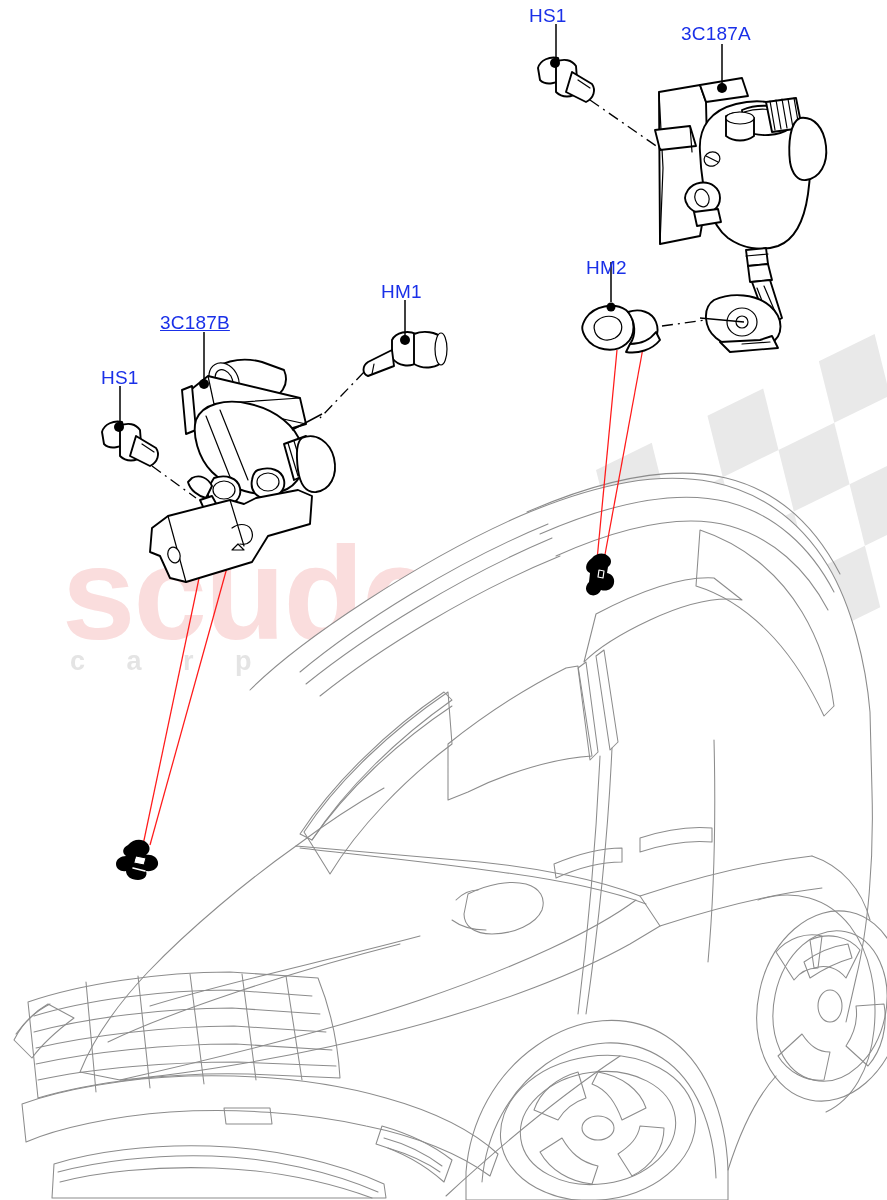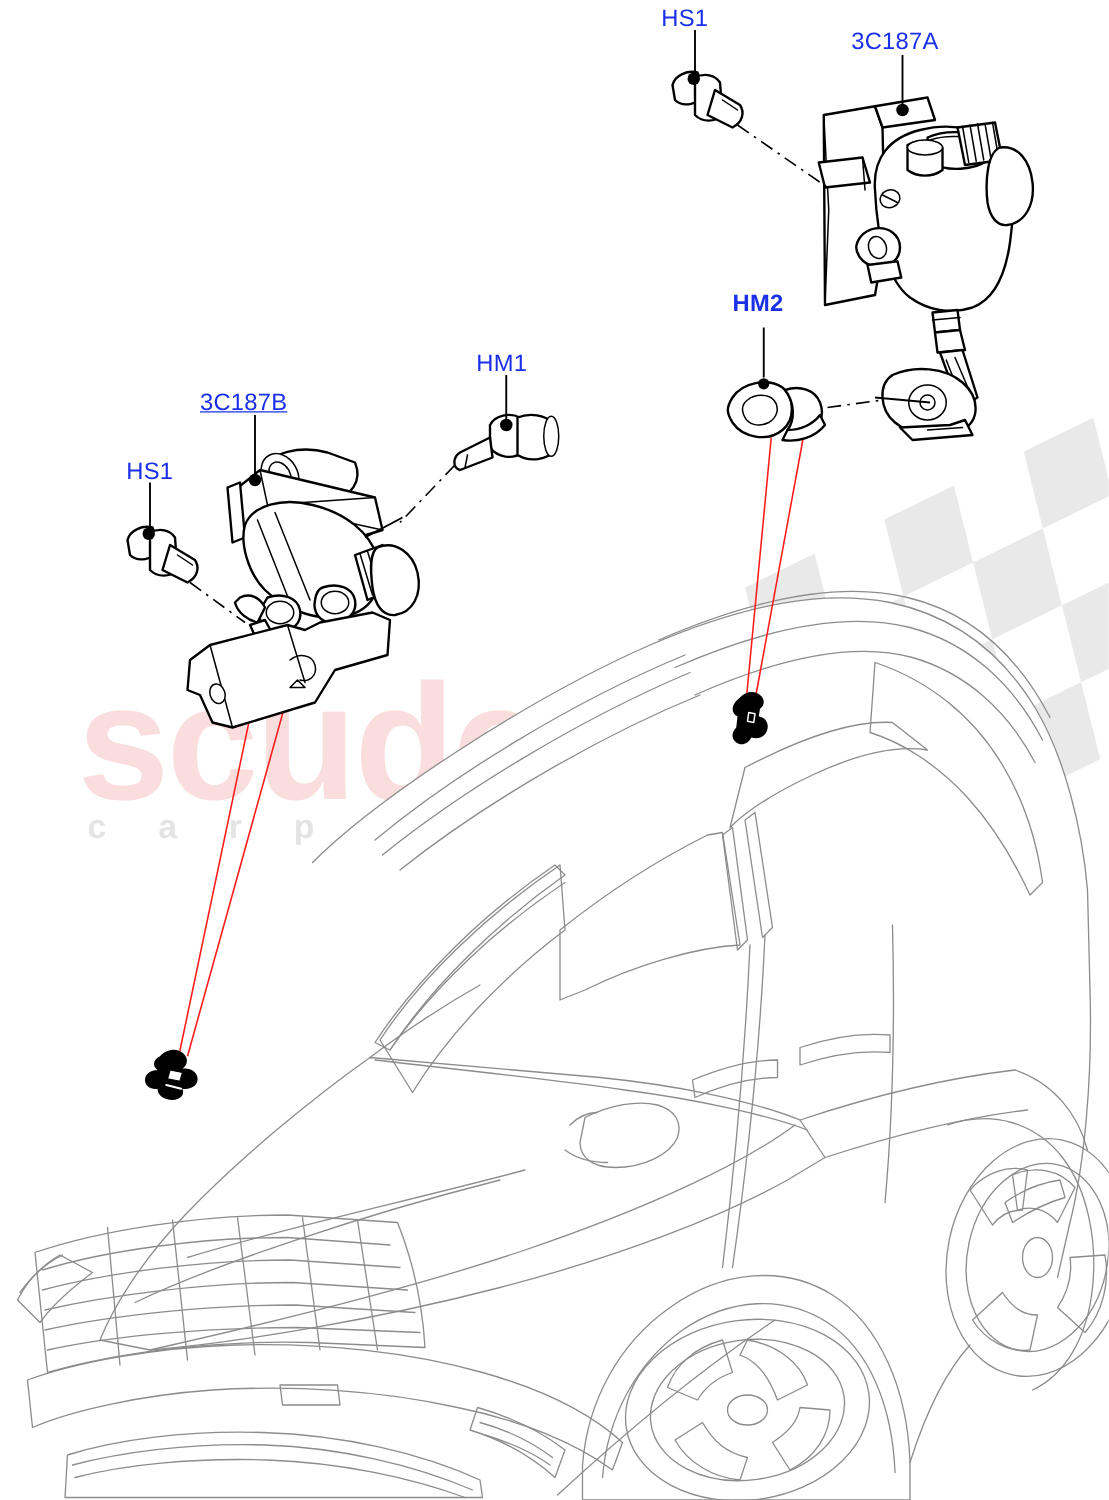--- a/index.html
+++ b/index.html
@@ -412,19 +412,19 @@
       <ellipse class="blk" cx="204" cy="384" rx="5" ry="5"></ellipse>
       <line class="cl" x1="120" y1="386" x2="120" y2="424"></line>
       <ellipse class="blk" cx="722" cy="88" rx="5" ry="5"></ellipse>
     </g>
 
   </svg>
 
   <div class="layer" id="label-layer">
     <div class="lbl" style="left:529px;top:6px;">HS1</div>
     <div class="lbl" style="left:681px;top:24px;">3C187A</div>
-    <div class="lbl" style="left:586px;top:234px;font-weight:bold;">HM2</div>
+    <div class="lbl" style="left:586px;top:258px;">HM2</div>
     <div class="lbl" style="left:381px;top:282px;text-align:center;">HM1</div>
     <div class="lbl" style="left:160px;top:313px;text-decoration:underline;">3C187B</div>
     <div class="lbl" style="left:101px;top:368px;">HS1</div>
   </div>
 
 </div>
 
 </body></html>

